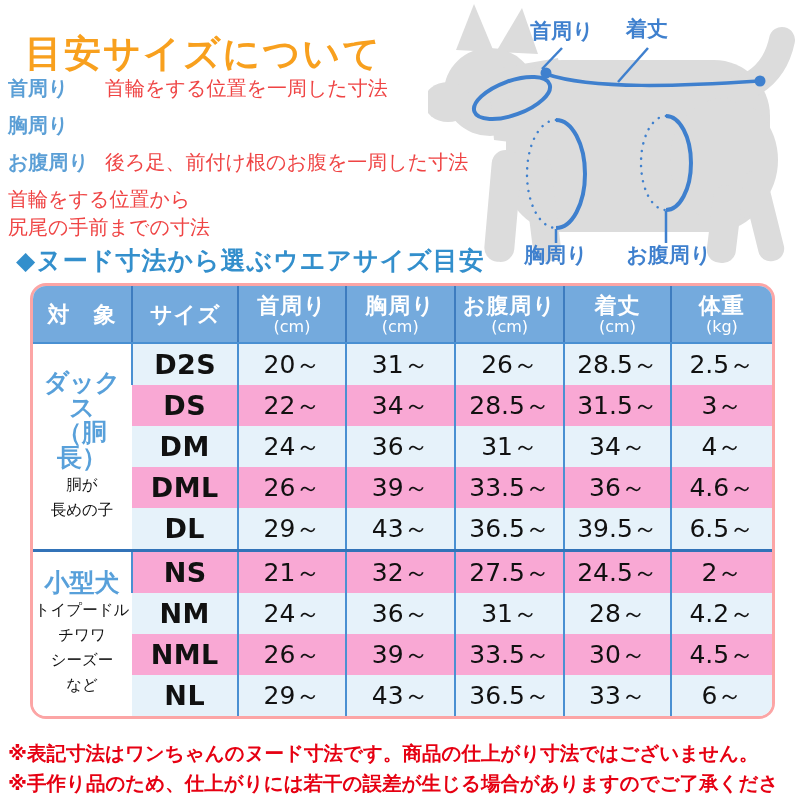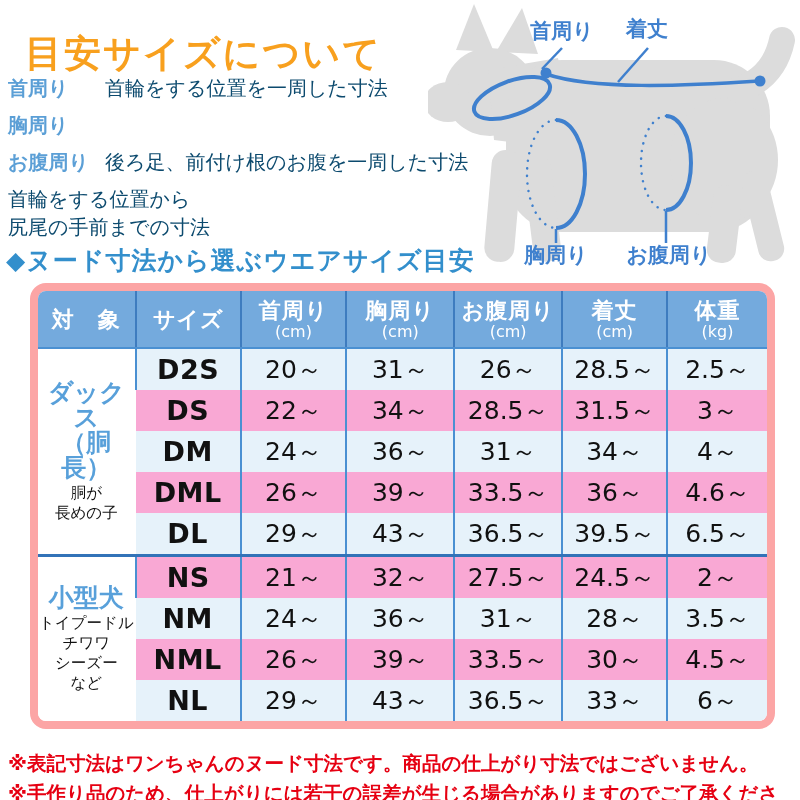--- a/index.html
+++ b/index.html
@@ -9,32 +9,32 @@
     color:#1a1a1a; overflow:hidden;
   }
   .top { position:relative; width:800px; height:246px; }
   .page-title {
     position:absolute; left:8px; top:12px; margin:17px;
     font-size:37px; font-weight:bold; letter-spacing:2px; color:#F8A01E;
   }
   .defs { position:absolute; left:8px; top:74px; }
   .def-row { display:flex; margin-bottom:9px; font-size:20px; line-height:28px; }
   .def-term { width:97px; flex:0 0 97px; color:#5B9FD6; font-weight:bold; }
-  .def-desc { color:#0c4a6e; white-space:pre-line; }
+  .def-desc { color:#ef4444; white-space:pre-line; }
   .dog-svg { position:absolute; left:428px; top:0; }
   .dog-svg text { font-family:"DejaVu Sans","Liberation Sans",sans-serif; font-size:21px; font-weight:bold; fill:#3F80CE; }
 
   .section-title {
-    margin:0 0 7px 6px; font-size:25px; font-weight:bold;
+    margin:0 0 7px 16px; font-size:25px; font-weight:bold;
     letter-spacing:1px; color:#338FCC; line-height:30px;
   }
 
   .table-wrap {
     margin-left:30px; width:745px; box-sizing:border-box;
-    border:8px solid #fca5a5; border-radius:16px; overflow:hidden; background:#fff;
+    border:3px solid #fca5a5; border-radius:16px; overflow:hidden; background:#fff;
   }
   table { width:100%; border-collapse:collapse; table-layout:fixed; }
   col.c-target{width:13.4%} col.c-size{width:14.4%} col.c-neck{width:14.5%}
   col.c-chest{width:14.8%} col.c-belly{width:14.8%} col.c-len{width:14.4%} col.c-wt{width:13.7%}
   thead th {
     background:#74AADD; color:#fff; height:56px; padding:0;
     border-left:2.5px solid #3E7CBF; border-bottom:2.5px solid #4A90D2;
     vertical-align:middle; text-align:center;
   }
   thead th:first-child { border-left:none; }
@@ -44,21 +44,21 @@
   tbody td {
     height:41px; padding:0; text-align:center; vertical-align:middle;
     border-left:2.5px solid #4A90D2; font-size:25px; color:#111; background:#f9a8d4;
   }
   tbody td:first-child { border-left:none; }
   tbody td.size-cell { font-weight:bold; font-size:27px; letter-spacing:0.5px; }
   tbody tr.stripe td.c { background:#E6F2FA; }
   tbody td.group-cell { background:#fff; vertical-align:middle; }
   tbody tr.group-start td { border-top:3.5px solid #3273B8; }
   .g-name { color:#58A0DA; font-size:25px; font-weight:bold; line-height:25px; white-space:pre-line; }
-  .g-note { color:#111; font-size:15.5px; line-height:20px; white-space:pre-line; margin-top:3px; }
+  .g-note { color:#111; font-size:15.5px; line-height:25px; white-space:pre-line; margin-top:3px; }
 
   .notes { margin:20px 0 0 8px; }
   .note-line { color:#E60012; font-weight:bold; font-size:19.5px; line-height:30px; }
 </style>
 </head>
 <body>
 
 <div class="top">
   <h1 class="page-title">目安サイズについて</h1>
 
@@ -224,21 +224,21 @@
         <td class="c">27.5～</td>
         <td class="c">24.5～</td>
         <td class="c">2～</td>
       </tr>
       <tr class="stripe">
         <td class="c size-cell">NM</td>
         <td class="c">24～</td>
         <td class="c">36～</td>
         <td class="c">31～</td>
         <td class="c">28～</td>
-        <td class="c">3.5～</td>
+        <td class="c">4.2～</td>
       </tr>
       <tr>
         <td class="c size-cell">NML</td>
         <td class="c">26～</td>
         <td class="c">39～</td>
         <td class="c">33.5～</td>
         <td class="c">30～</td>
         <td class="c">4.5～</td>
       </tr>
       <tr class="stripe">

